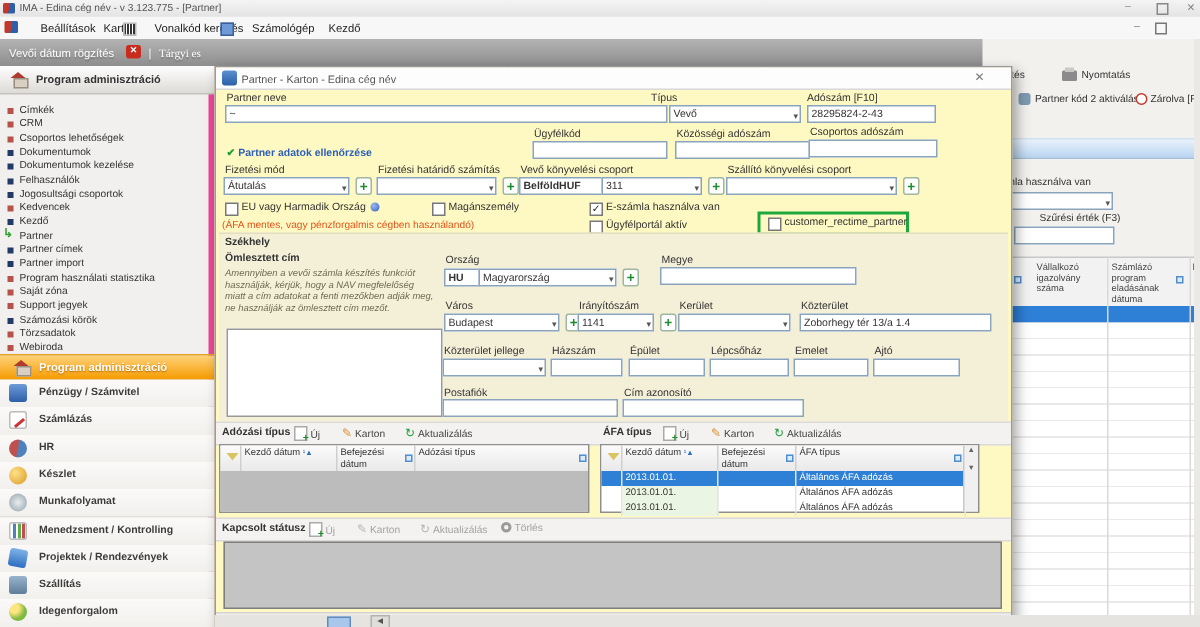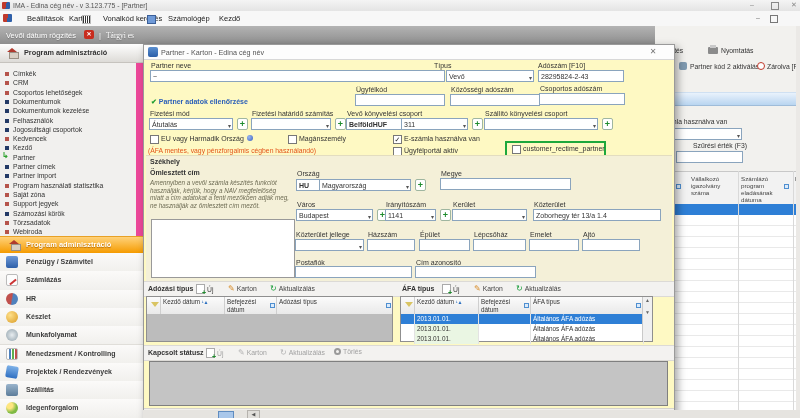--- a/index.html
+++ b/index.html
@@ -18,21 +18,21 @@
       font-size:7px;line-height:7px;text-align:center;color:#222;}
   
   .titlebar{left:0;top:0;width:800px;height:11px;background:linear-gradient(#f4f4f4,#e4e4e4);border-bottom:1px solid #cfcfcf;}
   .menubar{left:0;top:11px;width:800px;height:15px;background:#f7f7f7;border-bottom:1px solid #d9d9d9;}
   .menu-item{position:absolute;top:3px;font-size:7.5px;color:#222;white-space:nowrap;padding-left:11px;}
   .tabbar{left:0;top:26px;width:800px;height:18px;background:linear-gradient(#b3b3b3,#8e8e8e);}
   .tab-label{position:absolute;top:5px;color:#fff;font-size:7.5px;white-space:nowrap;text-shadow:0 1px 1px rgba(0,0,0,.25);}
   .tab-close{position:absolute;left:84px;top:4px;width:10px;height:9px;background:#c82c1e;border-radius:2px;
        color:#fff;font-size:6px;line-height:9px;text-align:center;font-weight:bold;}
   
-  .sidebar{left:0;top:44px;width:143px;height:374px;background:#f1f0ee;border-right:7px solid #ec4899;box-sizing:border-box;}
+  .sidebar{left:0;top:44px;width:143px;height:374px;background:#f1f0ee;border-right:4px solid #ec4899;box-sizing:border-box;}
   .side-header{position:absolute;left:0;top:0;width:143px;height:18px;background:linear-gradient(#fefefe,#dddbd7);
        border-bottom:1px solid #c6c3be;}
   .house{position:absolute;width:11px;height:9px;}
   .house:before{content:"";position:absolute;left:0;top:0;border-left:5.5px solid transparent;border-right:5.5px solid transparent;border-bottom:4px solid #b03a2e;}
   .house:after{content:"";position:absolute;left:1.5px;top:4px;width:8px;height:5px;background:#d9cfc3;border:0.5px solid #9a8f83;}
   .snav-item{position:absolute;left:0;width:143px;height:9px;cursor:default;}
   .snav-label{position:absolute;left:13px;top:0;font-size:6.8px;color:#333;white-space:nowrap;}
   .bullet{position:absolute;left:5px;top:2px;width:4px;height:4px;}
   .bullet.red{background:#b5534a;}
   .bullet.blue{background:#233a66;}

